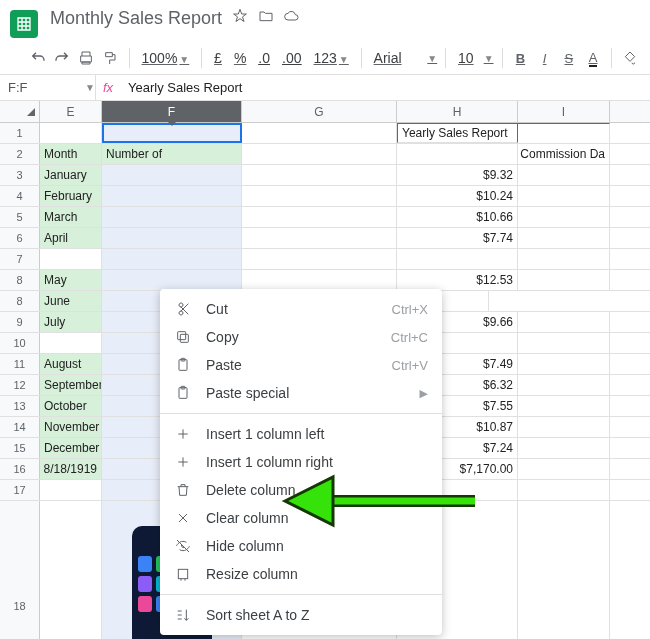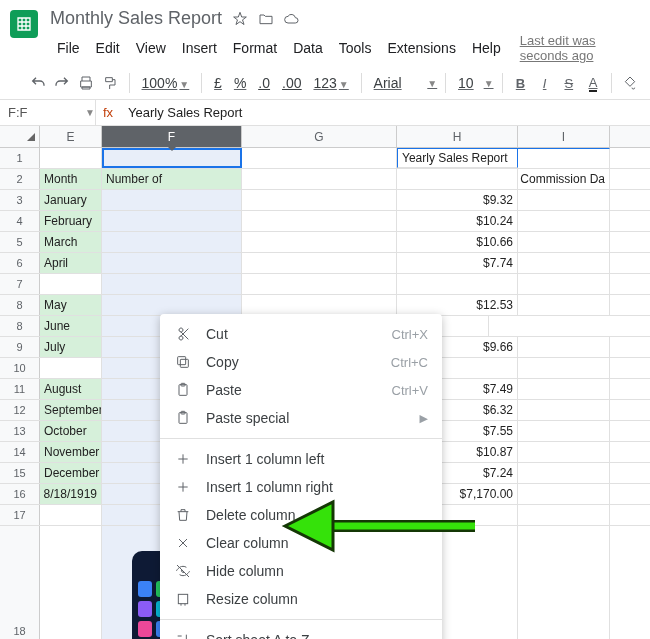--- a/index.html
+++ b/index.html
@@ -3,35 +3,35 @@
 <meta charset="utf-8">
 <style>
   * { box-sizing: border-box; }
   body { margin:0; font-family:Arial,sans-serif; font-size:13px; color:#222;
          width:650px; height:639px; overflow:hidden; background:#fff; }
   .header { display:flex; align-items:flex-start; padding:8px 10px 4px 10px; }
   .logo { width:28px;height:28px;background:#0f9d58;border-radius:4px;
           display:flex;align-items:center;justify-content:center;margin-right:12px;margin-top:2px; }
   .logo svg { width:16px;height:16px;fill:#fff; }
   .title-area { flex:1; }
-  .title-row { display:flex;align-items:center;gap:10px; }
+  .title-row { display:flex;gap:10px; }
   .doc-title { font-size:18px;color:#5f6368; }
   .title-icon { color:#5f6368; width:16px;height:16px; display:flex;align-items:center;justify-content:center; }
   .menubar { display:flex;gap:2px;margin-top:4px;align-items:center; }
   .menu-item { padding:2px 7px;color:#202124;font-size:14px;cursor:pointer;border-radius:3px; }
   .last-edit { color:#777;text-decoration:underline;font-size:13px;margin-left:10px; }
   .toolbar { display:flex;align-items:center;padding:4px 10px 4px 28px; gap:4px;
              border-bottom:1px solid #e0e0e0; color:#5f6368;text-decoration:underline; }
   .tb-btn { width:24px;height:24px;display:flex;align-items:center;justify-content:center;cursor:pointer;border-radius:3px; }
   .tb-sep { width:1px;height:20px;background:#dcdcdc;margin:0 4px; }
   .tb-text { padding:0 4px;font-size:14px;color:#3c4043;}
   .dd { font-size:10px;color:#888;margin-left:2px; }
   .name-fx { display:flex;align-items:center;border-bottom:1px solid #e0e0e0;height:26px; }
   .name-box { width:96px;display:flex;align-items:center;padding-left:8px;border-right:1px solid #e0e0e0;height:100%;font-size:13px;color:#555; }
-  .fx { width:24px;text-align:center;color:#c2410c; }
+  .fx { width:24px;text-align:center;font-style:italic;color:#ec4899; }
   .fx-val { padding-left:8px;color:#222;font-size:13px; }
   .sheet { position:relative; }
   .col-headers { display:flex;height:22px;background:#f8f9fa;border-bottom:1px solid #ccc; }
   .corner { width:40px;border-right:1px solid #ccc;background:#f8f9fa;display:flex;align-items:center;justify-content:flex-end;padding-right:4px; }
   .corner svg{width:8px;height:8px;fill:#666;}
   .col-h { border-right:1px solid #ccc;display:flex;align-items:center;justify-content:center;
            color:#5f6368;font-size:12px;background:#f8f9fa;position:relative; }
   .col-h.sel { background:#5f6368;color:#fff; }
   .col-h.sel::after{content:"";position:absolute;bottom:-4px;left:50%;transform:translateX(-50%);
                     width:0;height:0;border-left:4px solid transparent;border-right:4px solid transparent;
@@ -90,32 +90,20 @@
           <svg viewBox="0 0 24 24" width="16" height="16">
             <path d="M3 6h6l2 2h10v11H3z" fill="none" stroke="#5f6368" stroke-width="1.5"></path>
           </svg>
         </span>
       <span class="title-icon">
           <svg viewBox="0 0 24 24" width="16" height="16">
             <path d="M6 18a5 5 0 010-10 6 6 0 0111 2 4 4 0 010 8z" fill="none" stroke="#5f6368" stroke-width="1.5"></path>
           </svg>
         </span>
     </div>
-    <div class="menubar">
-      <span class="menu-item">File</span>
-      <span class="menu-item">Edit</span>
-      <span class="menu-item">View</span>
-      <span class="menu-item">Insert</span>
-      <span class="menu-item">Format</span>
-      <span class="menu-item">Data</span>
-      <span class="menu-item">Tools</span>
-      <span class="menu-item">Extensions</span>
-      <span class="menu-item">Help</span>
-      <span class="last-edit">Last edit was seconds ago</span>
-    </div>
   </div>
 </div>
 
 <div class="toolbar">
   <span class="tb-btn">
       <svg width="16" height="16" viewBox="0 0 24 24">
         <path d="M9 14l-5-5 5-5M4 9h11a6 6 0 016 6v1" fill="none" stroke="#5f6368" stroke-width="2"></path>
       </svg>
     </span>
   <span class="tb-btn">

